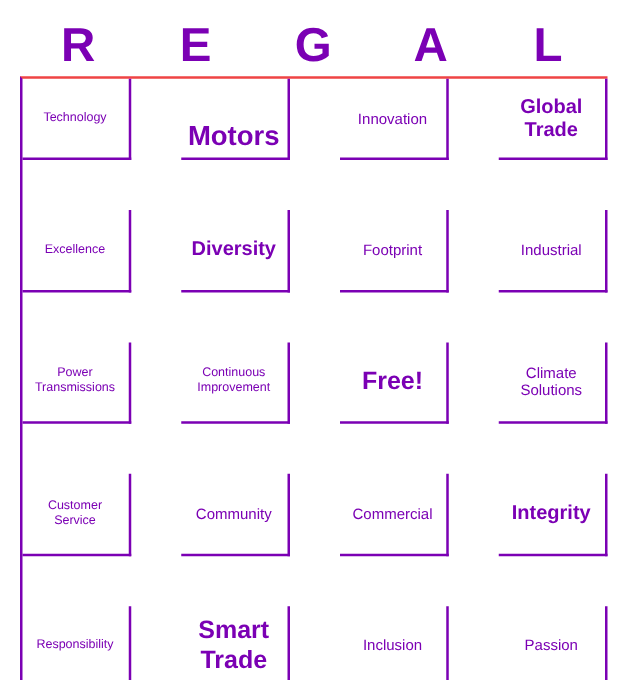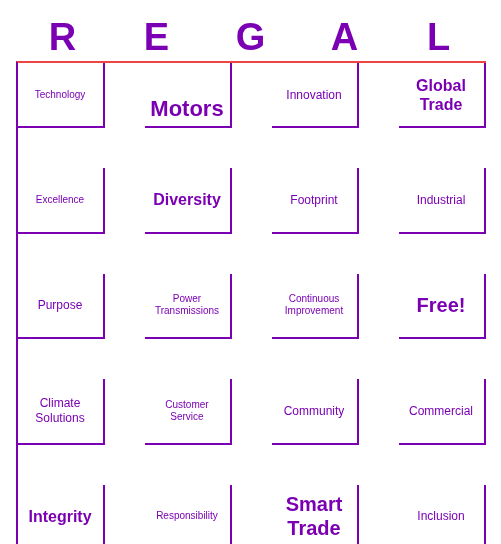--- a/index.html
+++ b/index.html
@@ -104,23 +104,20 @@
       <div class="bingo-cell">
         <span class="cell-text medium">Diversity</span>
       </div>
       <div class="bingo-cell">
         <span class="cell-text">Footprint</span>
       </div>
       <div class="bingo-cell">
         <span class="cell-text">Industrial</span>
       </div>
       <div class="bingo-cell">
-        <span class="cell-text">Purpose</span>
-      </div>
-      <div class="bingo-cell">
         <span class="cell-text small">Power Transmissions</span>
       </div>
       <div class="bingo-cell">
         <span class="cell-text small">Continuous Improvement</span>
       </div>
       <div class="bingo-cell">
         <span class="cell-text xlarge">Free!</span>
       </div>
       <div class="bingo-cell">
         <span class="cell-text">Climate Solutions</span>

